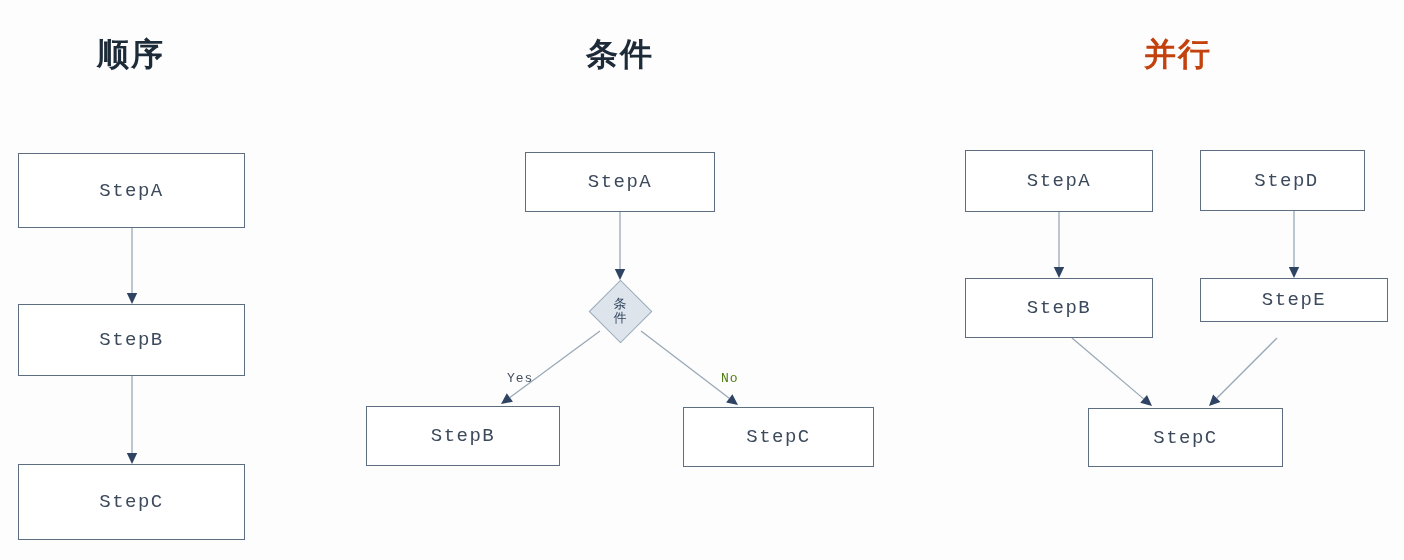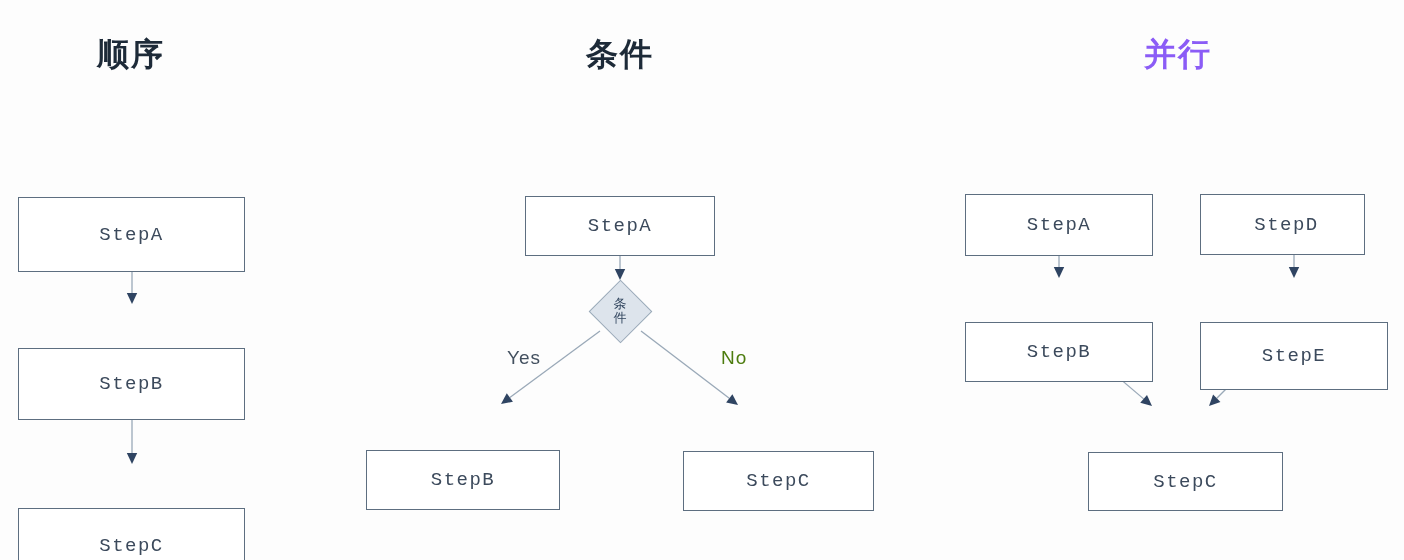--- a/index.html
+++ b/index.html
@@ -43,21 +43,20 @@
     box-sizing: border-box;
     background: #ffffff;
     border: 1.6px solid #5d6e80;
     display: flex;
     align-items: center;
     justify-content: center;
     font-family: "Liberation Mono", monospace;
     font-size: 19px;
     letter-spacing: 1.5px;
     color: #3c4a5c;
-    margin-top: 44px;
   }
   .diamond {
     position: absolute;
     box-sizing: border-box;
     background: #dde4ec;
     border: 1.3px solid #9aa9b8;
     transform: rotate(45deg);
   }
   .diamond-label {
     position: absolute;
@@ -67,25 +66,26 @@
     justify-content: center;
     font-family: "Liberation Sans", sans-serif;
     font-size: 13px;
     line-height: 1.05;
     color: #32465f;
     letter-spacing: 0;
     white-space: pre;
   }
   .edge-label {
     position: absolute;
-    font-family: Liberation Sans, sans-serif;
-    font-size: 19px;
+    font-family: Liberation Mono, monospace;
+    font-size: 13px;
     letter-spacing: 1px;
     color: #43505f;
     white-space: nowrap;
+    margin-top: 24px;
   }
 </style>
 </head>
 <body>
 
 <div id="canvas">
   <svg id="edge-layer" width="1404" height="560" viewBox="0 0 1404 560" xmlns="http://www.w3.org/2000/svg">
       <line x1="132" y1="228" x2="132" y2="293" stroke="#9aa9b8" stroke-width="1.3"></line>
       <polygon points="132,304 126.8,293 137.2,293" fill="#2f4462"></polygon>
       <line x1="132" y1="376" x2="132" y2="453" stroke="#9aa9b8" stroke-width="1.3"></line>
@@ -110,19 +110,19 @@
     <div class="node" style="left: 18px; top: 304px; width: 227px; height: 72px; background: rgb(255, 255, 255); border-color: rgb(93, 110, 128); color: rgb(60, 74, 92);">StepB</div>
     <div class="node" style="left: 18px; top: 464px; width: 227px; height: 76px; background: rgb(255, 255, 255); border-color: rgb(93, 110, 128); color: rgb(60, 74, 92);">StepC</div>
     <div class="panel-title" style="left: 620px; top: 38px; color: rgb(29, 42, 56); font-family: Liberation Serif, serif;">条件</div>
     <div class="edge-label" style="left: 507px; top: 347px; color: rgb(67, 80, 95);">Yes</div>
     <div class="edge-label" style="left: 721px; top: 347px; color: #4d7c0f;">No</div>
     <div class="node" style="left: 525px; top: 152px; width: 190px; height: 60px; background: rgb(255, 255, 255); border-color: rgb(93, 110, 128); color: rgb(60, 74, 92);">StepA</div>
     <div class="node" style="left: 366px; top: 406px; width: 194px; height: 60px; background: rgb(255, 255, 255); border-color: rgb(93, 110, 128); color: rgb(60, 74, 92);">StepB</div>
     <div class="node" style="left: 683px; top: 407px; width: 191px; height: 60px; background: rgb(255, 255, 255); border-color: rgb(93, 110, 128); color: rgb(60, 74, 92);">StepC</div>
     <div class="diamond" style="left: 597.5px; top: 288.5px; width: 45px; height: 45px; background: rgb(221, 228, 236); border-color: rgb(154, 169, 184);"></div>
     <div class="diamond-label" style="left: 600px; top: 291px; width: 40px; height: 40px; color: rgb(50, 70, 95);"><span>条</span><span>件</span></div>
-    <div class="panel-title" style="left: 1178px; top: 38px; color: #8b5cf6;">并行</div>
+    <div class="panel-title" style="left: 1178px; top: 38px; color: #c2410c;">并行</div>
     <div class="node" style="left: 965px; top: 150px; width: 188px; height: 62px; background: rgb(255, 255, 255); border-color: rgb(93, 110, 128); color: rgb(60, 74, 92);">StepA</div>
     <div class="node" style="left: 965px; top: 278px; width: 188px; height: 60px; background: rgb(255, 255, 255); border-color: rgb(93, 110, 128); color: rgb(60, 74, 92);">StepB</div>
     <div class="node" style="left: 1200px; top: 150px; width: 165px; height: 61px; background: rgb(255, 255, 255); border-color: rgb(93, 110, 128); color: rgb(60, 74, 92); padding-left: 8px;">StepD</div>
-    <div class="node" style="left: 1200px; top: 278px; width: 188px; height: 68px; background: rgb(255, 255, 255); border-color: rgb(93, 110, 128); color: rgb(60, 74, 92);">StepE</div>
+    <div class="node" style="left: 1200px; top: 278px; width: 188px; height: 44px; background: rgb(255, 255, 255); border-color: rgb(93, 110, 128); color: rgb(60, 74, 92);">StepE</div>
     <div class="node" style="left: 1088px; top: 408px; width: 195px; height: 59px; background: rgb(255, 255, 255); border-color: rgb(93, 110, 128); color: rgb(60, 74, 92);">StepC</div>
   </div>
 
 </body></html>

